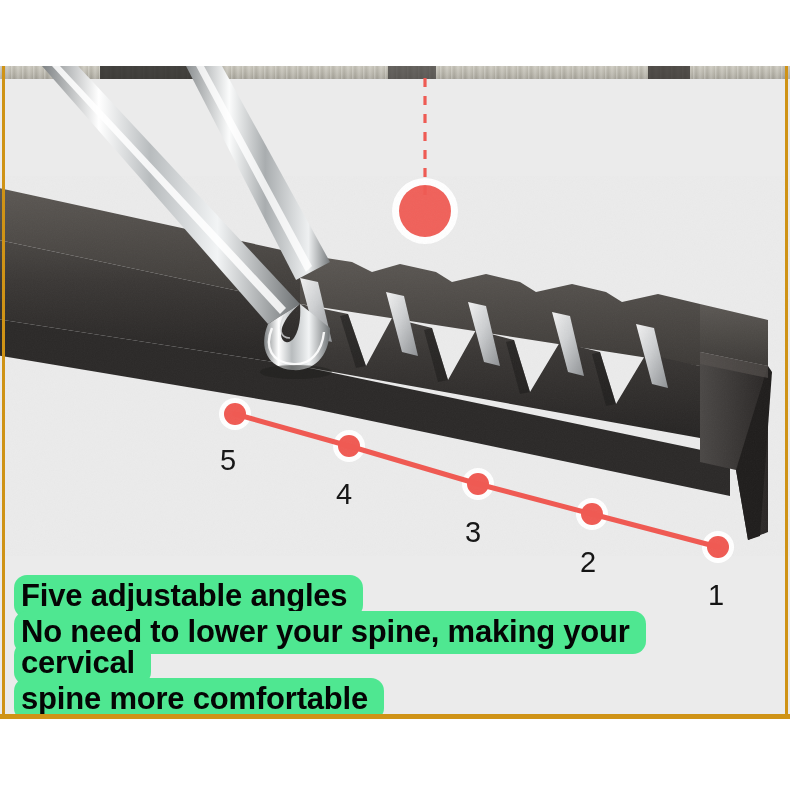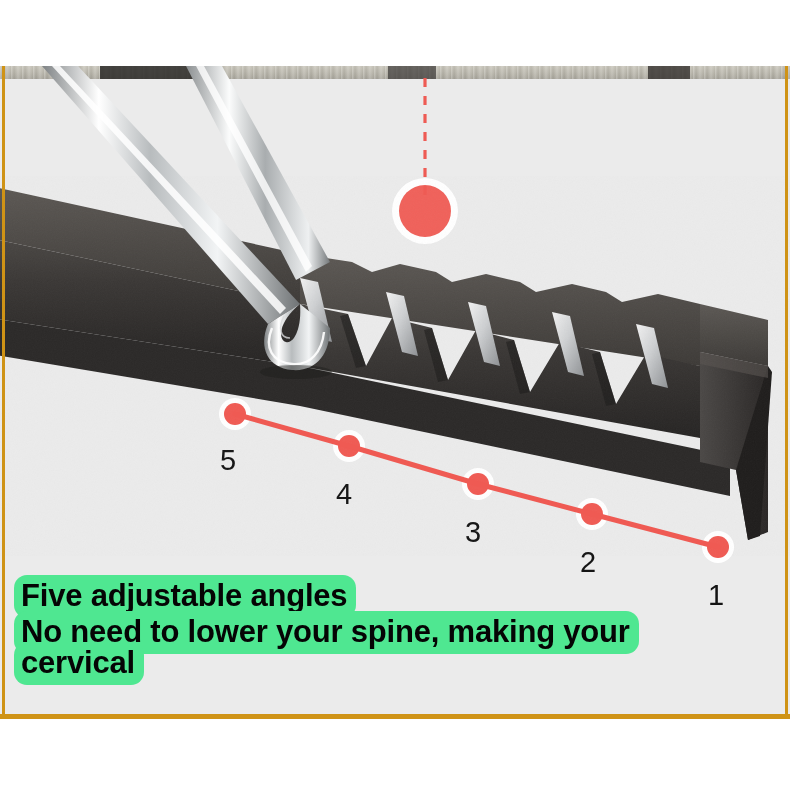--- a/index.html
+++ b/index.html
@@ -84,21 +84,21 @@
     line-height:1.0;
   }
   #caption .hl{
     display:inline;
     background:#4fe791;
     color:#050505;
     font-size:31px;
     font-weight:700;
     font-family:"Liberation Sans Narrow","Liberation Sans",sans-serif;
     letter-spacing:-.2px;
-    padding:3px 9px 5px 7px;
+    padding:3px 16px 5px 7px;
     border-radius:13px;
     box-decoration-break:clone;
     -webkit-box-decoration-break:clone;
     transform:scaleX(.94);
     transform-origin:left center;
   }
 </style>
 </head>
 <body>
 
@@ -237,20 +237,21 @@
 
     <span class="num" style="left:220px;top:380px;">5</span>
     <span class="num" style="left:336px;top:414px;">4</span>
     <span class="num" style="left:465px;top:452px;">3</span>
     <span class="num" style="left:580px;top:482px;">2</span>
     <span class="num" style="left:708px;top:515px;">1</span>
 
     <div id="caption">
       <div class="line"><span class="hl">Five adjustable angles</span></div>
       <div class="line"><span class="hl">No need to lower your spine, making your cervical</span></div>
+      <div class="line"><span class="hl">spine more comfortable</span></div>
     </div>
 
   </div>
 
   <div id="desk">
     <div class="dark-a"></div>
     <div class="dark-b"></div>
     <div class="dark-c"></div>
   </div>
 

